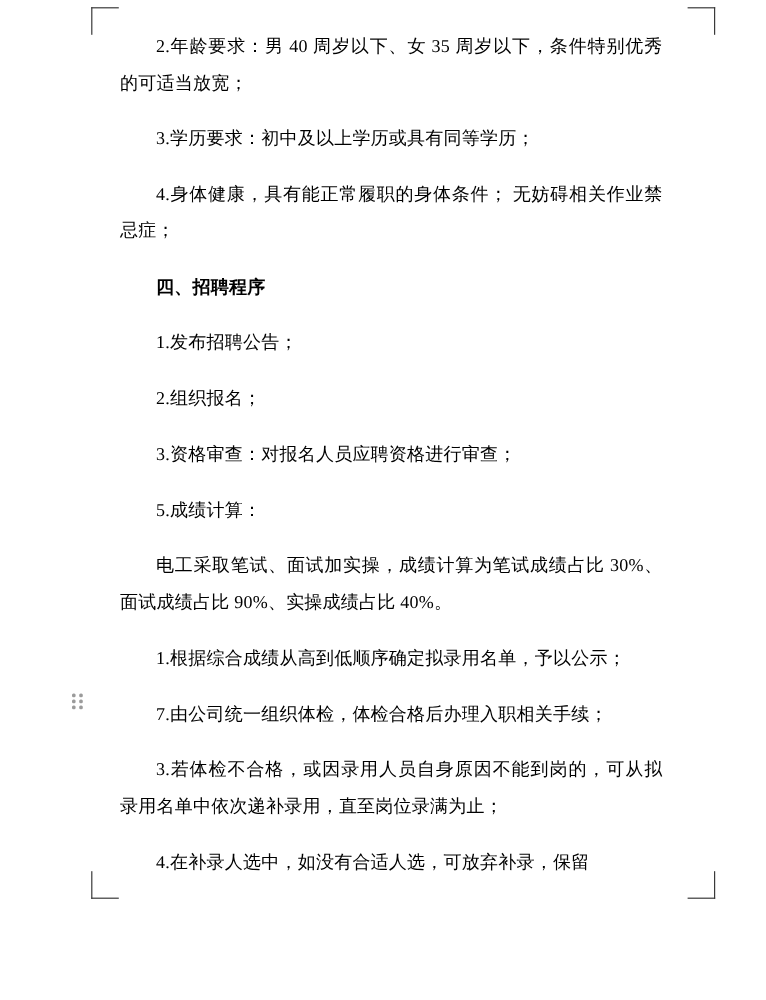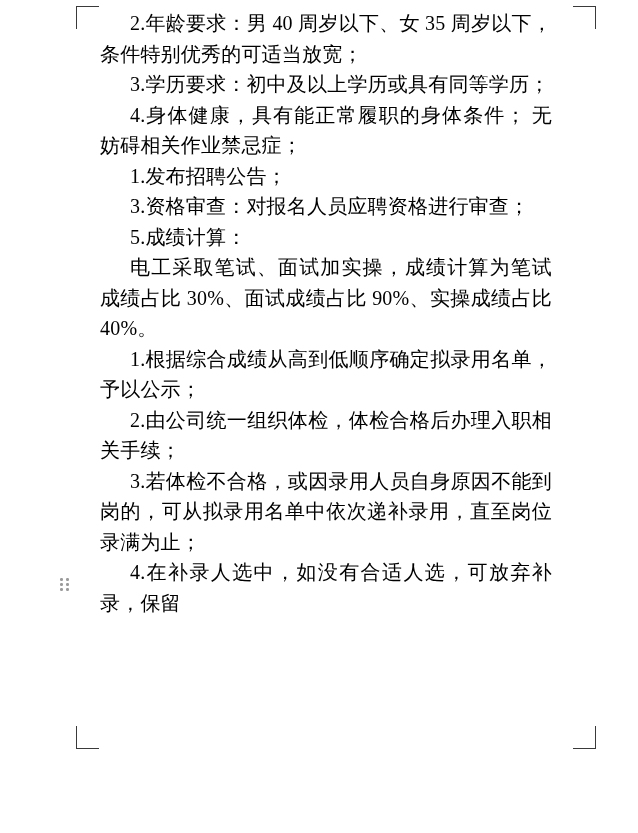--- a/index.html
+++ b/index.html
@@ -37,22 +37,22 @@
   .corner.bl { left: 76px;  bottom: 84px; border-left-width: 1px; border-bottom-width: 1px; }
   .corner.br { right: 42px; bottom: 84px; border-right-width: 1px; border-bottom-width: 1px; }
 
   .content {
     position: absolute;
     left: 100px;
     top: 8px;
     width: 452px;
   }
   p {
-    margin: 0 0 0 0;
-    font-size: 20px;
+    margin: 16px 0 0 0;
+    font-size: 15px;
     line-height: 30.5px;
     letter-spacing: 0.2px;
     text-align: justify;
     text-justify: inter-ideograph;
   }
   p.indent {
     text-indent: 30px;
   }
   p.heading {
     text-indent: 30px;
@@ -94,23 +94,25 @@
       <i></i>
       <i></i>
       <i></i>
       <i></i>
   </div>
 
   <div class="content">
     <p class="indent">2.年龄要求：男 40 周岁以下、女 35 周岁以下，条件特别优秀的可适当放宽；</p>
     <p class="indent">3.学历要求：初中及以上学历或具有同等学历；</p>
     <p class="indent">4.身体健康，具有能正常履职的身体条件； 无妨碍相关作业禁忌症；</p>
+    <p class="heading">四、招聘程序</p>
     <p class="indent">1.发布招聘公告；</p>
+    <p class="indent">2.组织报名；</p>
     <p class="indent">3.资格审查：对报名人员应聘资格进行审查；</p>
     <p class="indent">5.成绩计算：</p>
     <p class="indent">电工采取笔试、面试加实操，成绩计算为笔试成绩占比 30%、面试成绩占比 90%、实操成绩占比 40%。</p>
     <p class="indent">1.根据综合成绩从高到低顺序确定拟录用名单，予以公示；</p>
-    <p class="indent">2.由公司统一组织体检，体检合格后办理入职相关手续；</p>
+    <p class="indent">7.由公司统一组织体检，体检合格后办理入职相关手续；</p>
     <p class="indent">3.若体检不合格，或因录用人员自身原因不能到岗的，可从拟录用名单中依次递补录用，直至岗位录满为止；</p>
     <p class="indent">4.在补录人选中，如没有合适人选，可放弃补录，保留</p>
   </div>
 
 </div>
 
 </body></html>

